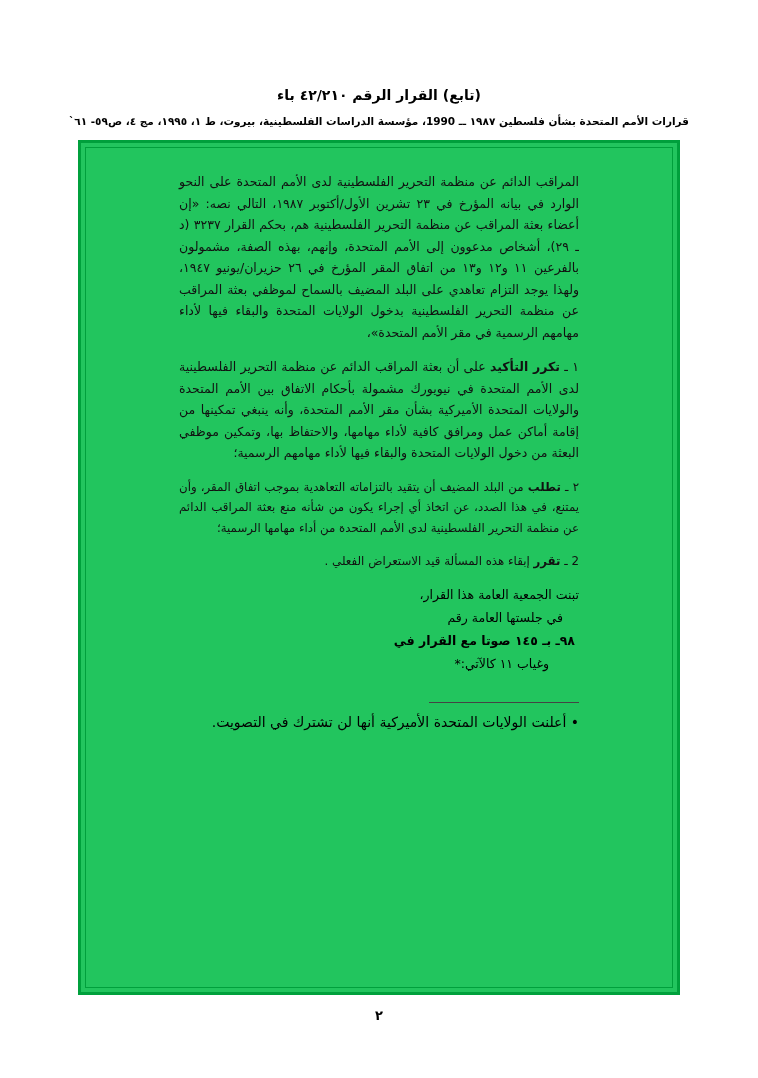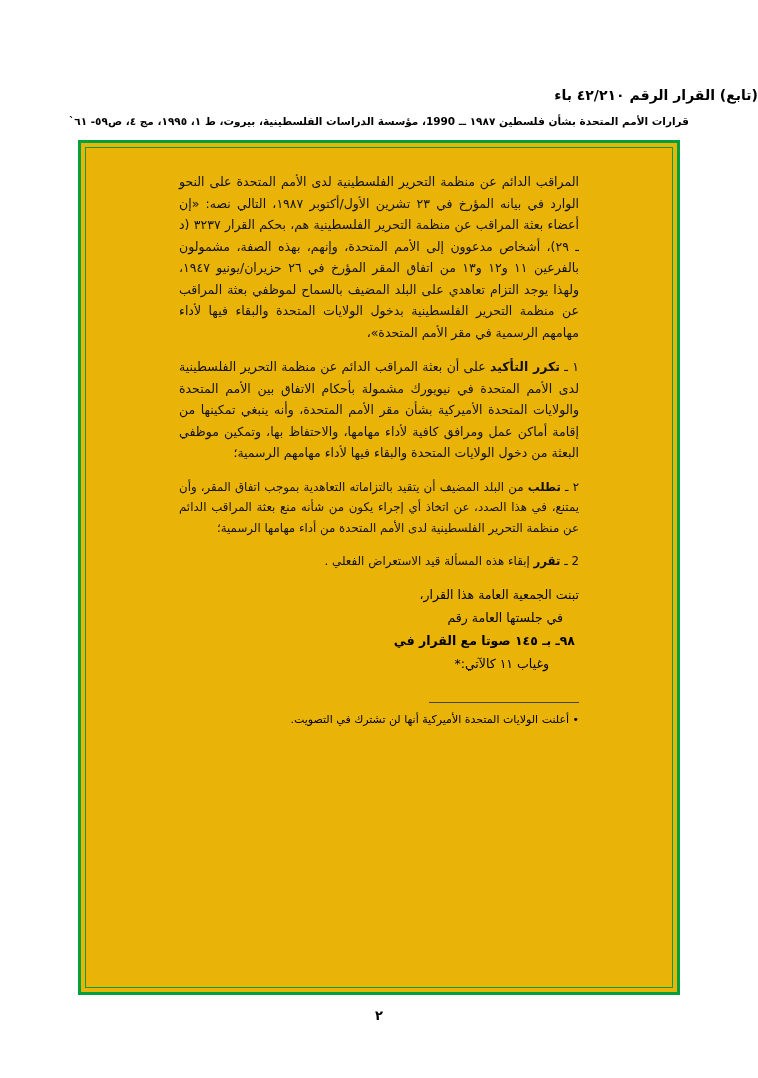--- a/index.html
+++ b/index.html
@@ -28,39 +28,38 @@
     left: 0;
     right: 0;
     text-align: center;
   }
   .header-title {
     font-size: 14px;
     font-weight: bold;
     letter-spacing: 0.3px;
     line-height: 1.4;
     color: #000;
-    text-align: right;
   }
   .header-sub {
     margin-top: 8px;
     font-size: 10.5px;
     font-weight: bold;
     line-height: 1.5;
     color: #000;
   }
 
   
   .frame {
     position: absolute;
     top: 140px;
     left: 78px;
     width: 602px;
     height: 855px;
     border: 3px solid #00a03c;
-    background: #eab308;
+    background: #22c55e;
     box-sizing: border-box;
   }
   .frame-inner {
     position: absolute;
     top: 4px;
     left: 4px;
     right: 4px;
     bottom: 4px;
     border: 1px solid #00a03c;
     box-sizing: border-box;
@@ -118,21 +117,21 @@
   .closing .indent5 { padding-right: 30px; }
 
   
   .footnote-rule {
     margin: 26px 0 8px auto;
     width: 150px;
     height: 0;
     border-top: 1px solid #444;
   }
   .footnote {
-    font-size: 11px;
+    font-size: 14px;
     line-height: 1.6;
     text-align: right;
     direction: rtl;
     padding-left: 10px;
   }
 
   
   .page-number {
     position: absolute;
     top: 1008px;

